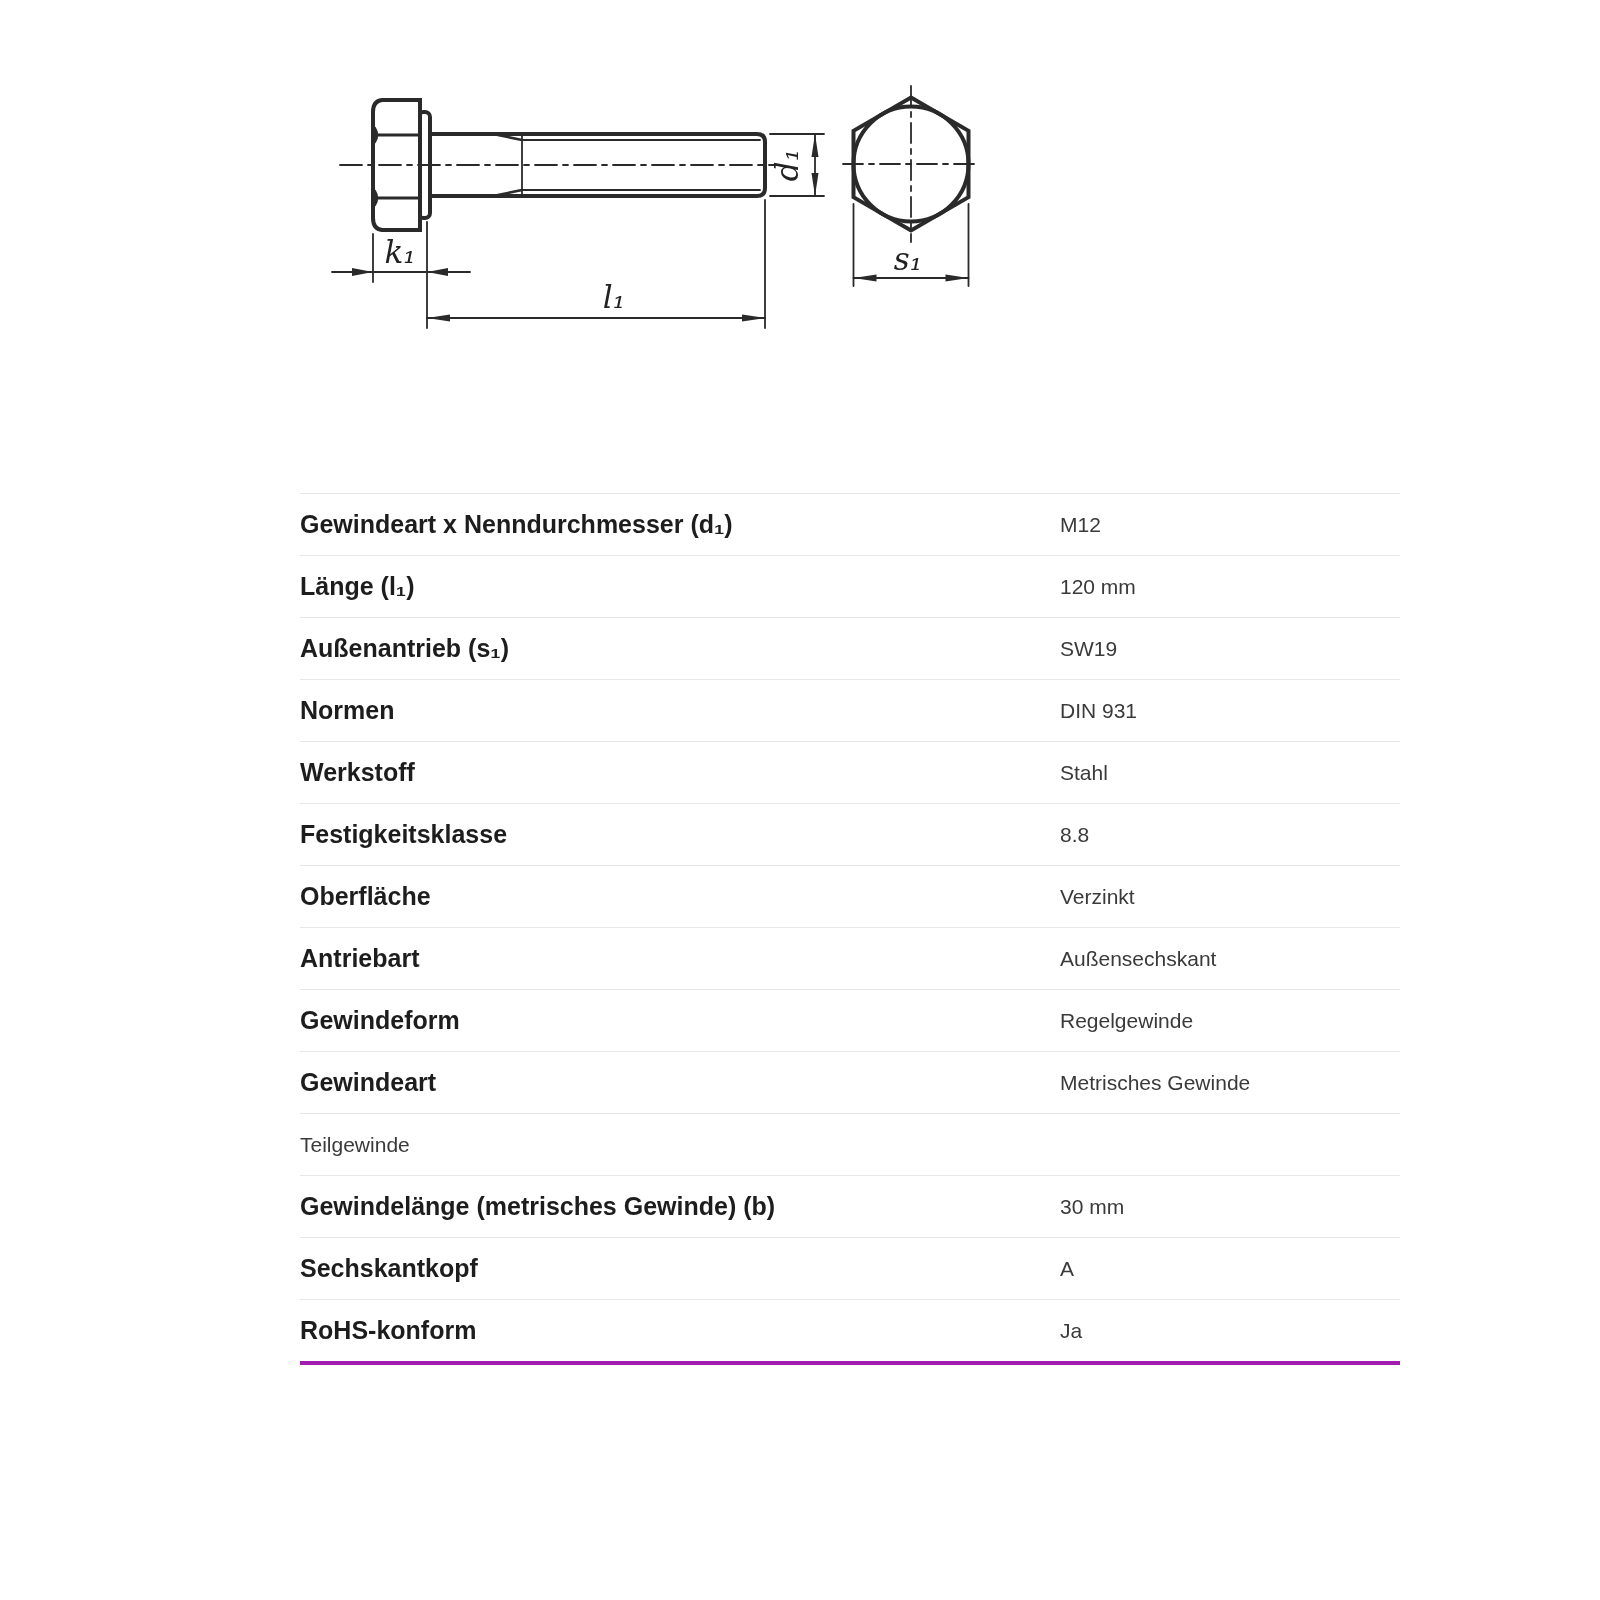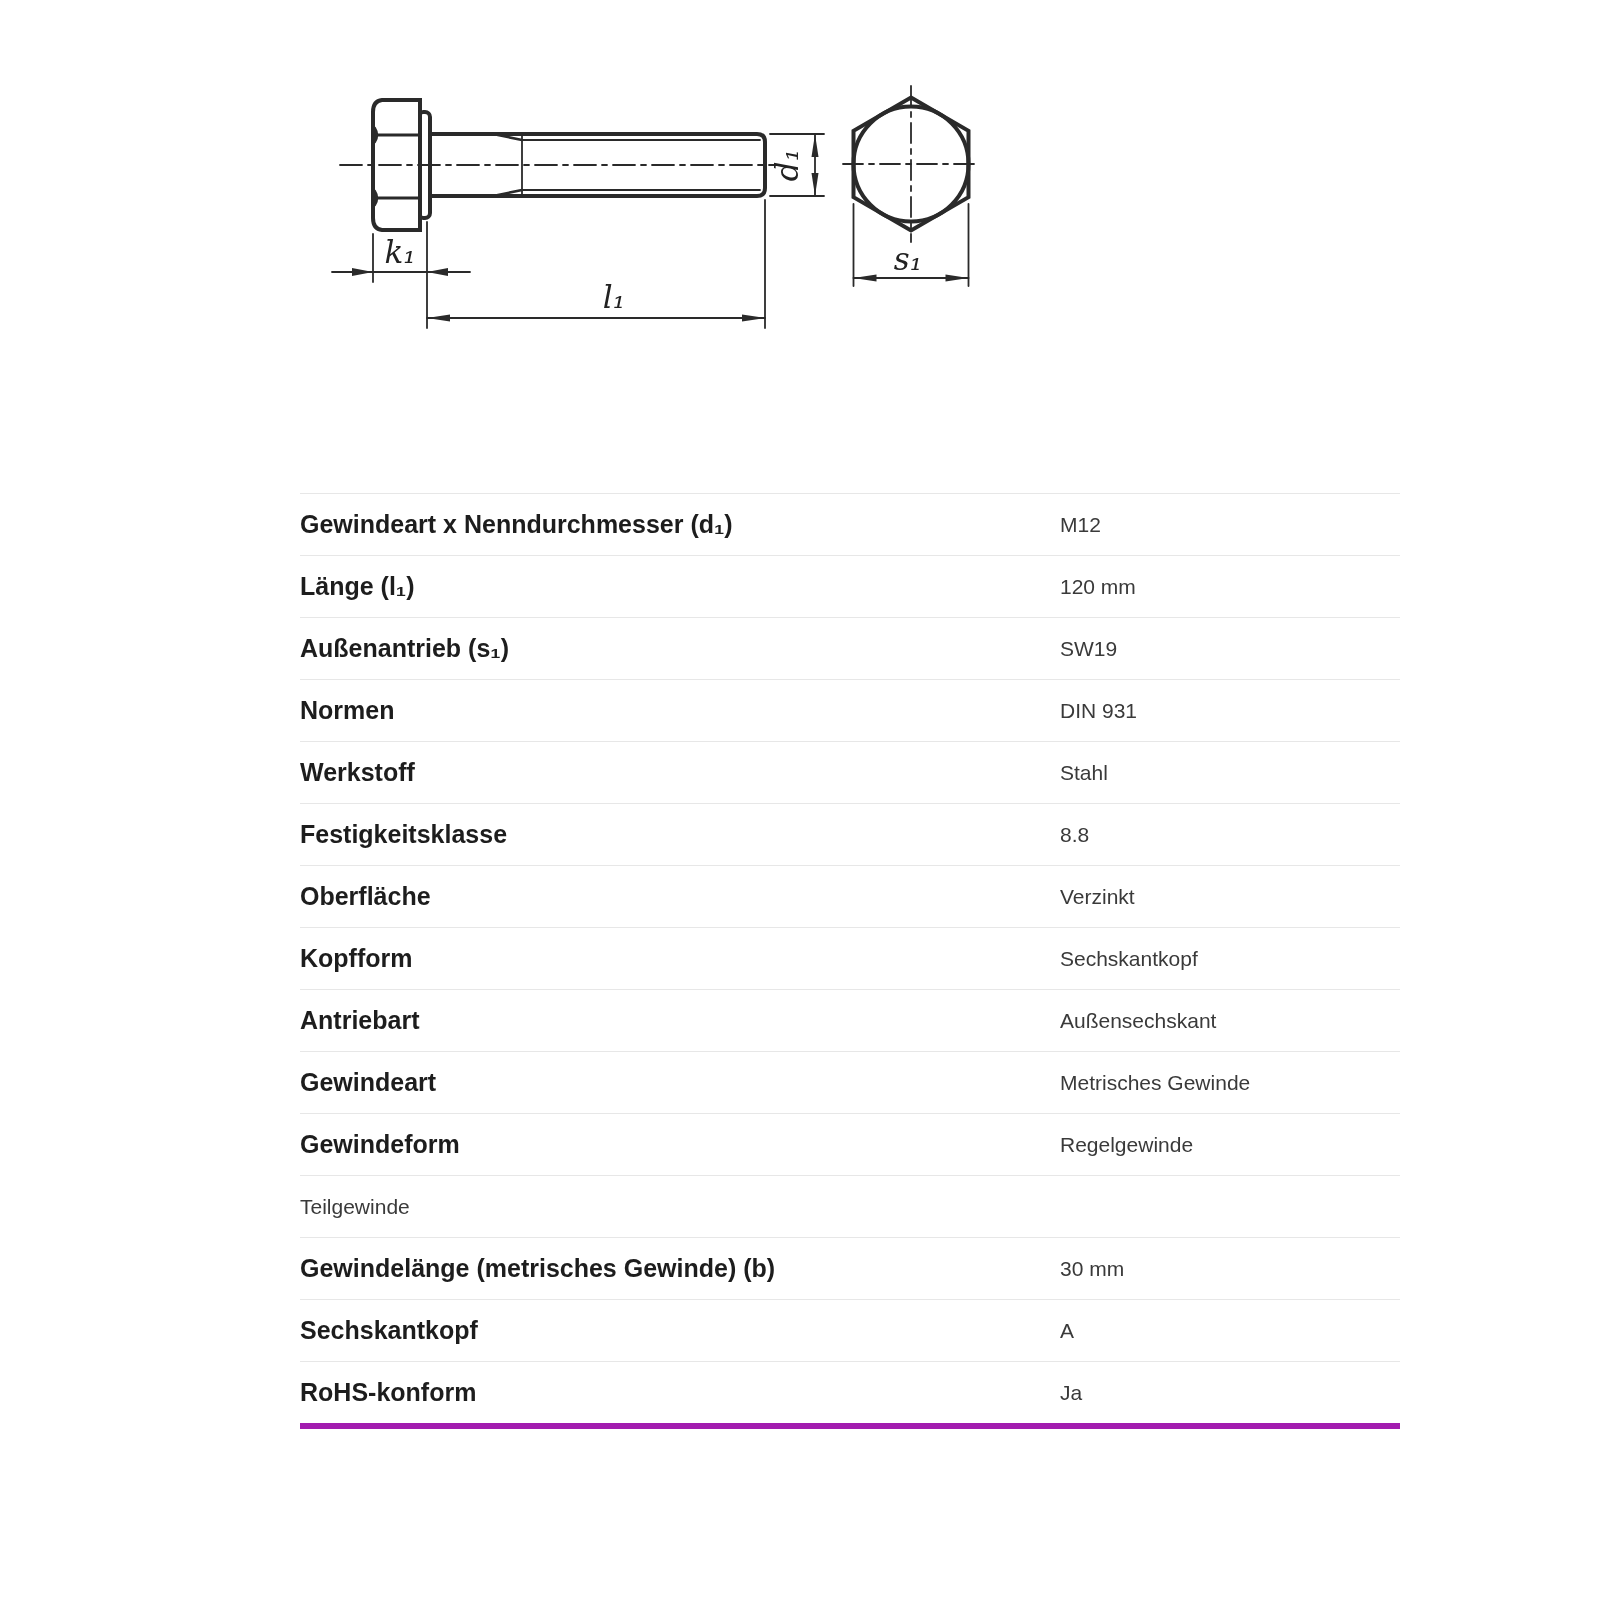--- a/index.html
+++ b/index.html
@@ -3,21 +3,21 @@
 <meta charset="utf-8">
 <style>
   html,body{margin:0;padding:0;}
   body{
     width:1600px;height:1600px;position:relative;background:#ffffff;
     font-family:"Liberation Sans","DejaVu Sans",sans-serif;overflow:hidden;
   }
   .drawing{position:absolute;left:0;top:0;width:1600px;height:400px;}
   .spec-table{
     position:absolute;left:300px;top:493px;width:1100px;
-    border-bottom:6px solid #a21caf;
+    border-bottom:4px solid #a21caf;
   }
   .spec-row{
     height:61px;border-top:1px solid #e7e7e7;
     display:flex;align-items:center;
   }
   .spec-label{
     flex:0 0 760px;font-size:25px;font-weight:bold;color:#1d1d1d;
     white-space:nowrap;
   }
   .spec-value{
@@ -135,34 +135,30 @@
   </div>
   <div class="spec-row">
     <div class="spec-label">Festigkeitsklasse</div>
     <div class="spec-value">8.8</div>
   </div>
   <div class="spec-row">
     <div class="spec-label">Oberfläche</div>
     <div class="spec-value">Verzinkt</div>
   </div>
   <div class="spec-row">
-    <div class="spec-label">Kopfform</div>
-    <div class="spec-value">Sechskantkopf</div>
-  </div>
-  <div class="spec-row">
     <div class="spec-label">Antriebart</div>
     <div class="spec-value">Außensechskant</div>
   </div>
   <div class="spec-row">
+    <div class="spec-label">Gewindeform</div>
+    <div class="spec-value">Regelgewinde</div>
+  </div>
+  <div class="spec-row">
     <div class="spec-label">Gewindeart</div>
     <div class="spec-value">Metrisches Gewinde</div>
-  </div>
-  <div class="spec-row">
-    <div class="spec-label">Gewindeform</div>
-    <div class="spec-value">Regelgewinde</div>
   </div>
   <div class="spec-row">
     <div class="spec-value">Teilgewinde</div>
   </div>
   <div class="spec-row">
     <div class="spec-label">Gewindelänge (metrisches Gewinde) (b)</div>
     <div class="spec-value">30 mm</div>
   </div>
   <div class="spec-row">
     <div class="spec-label">Sechskantkopf</div>

